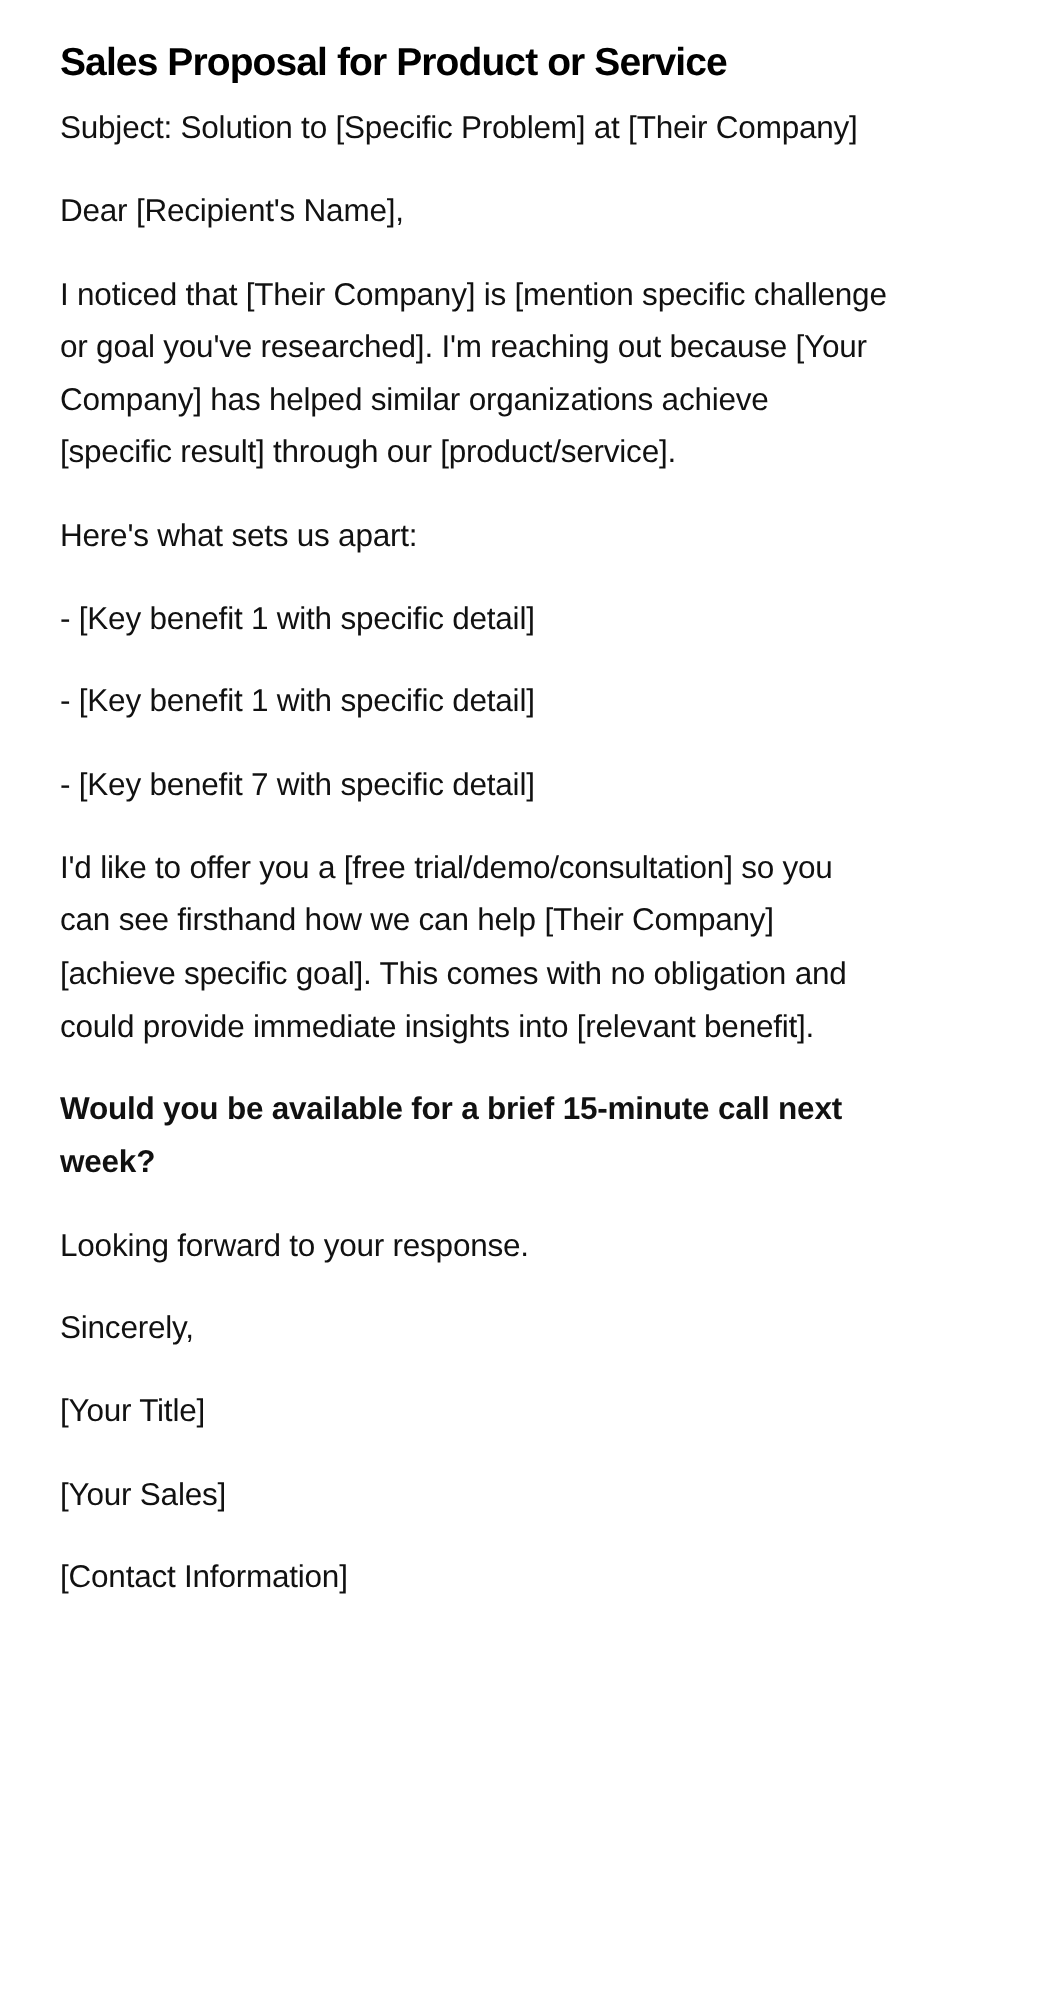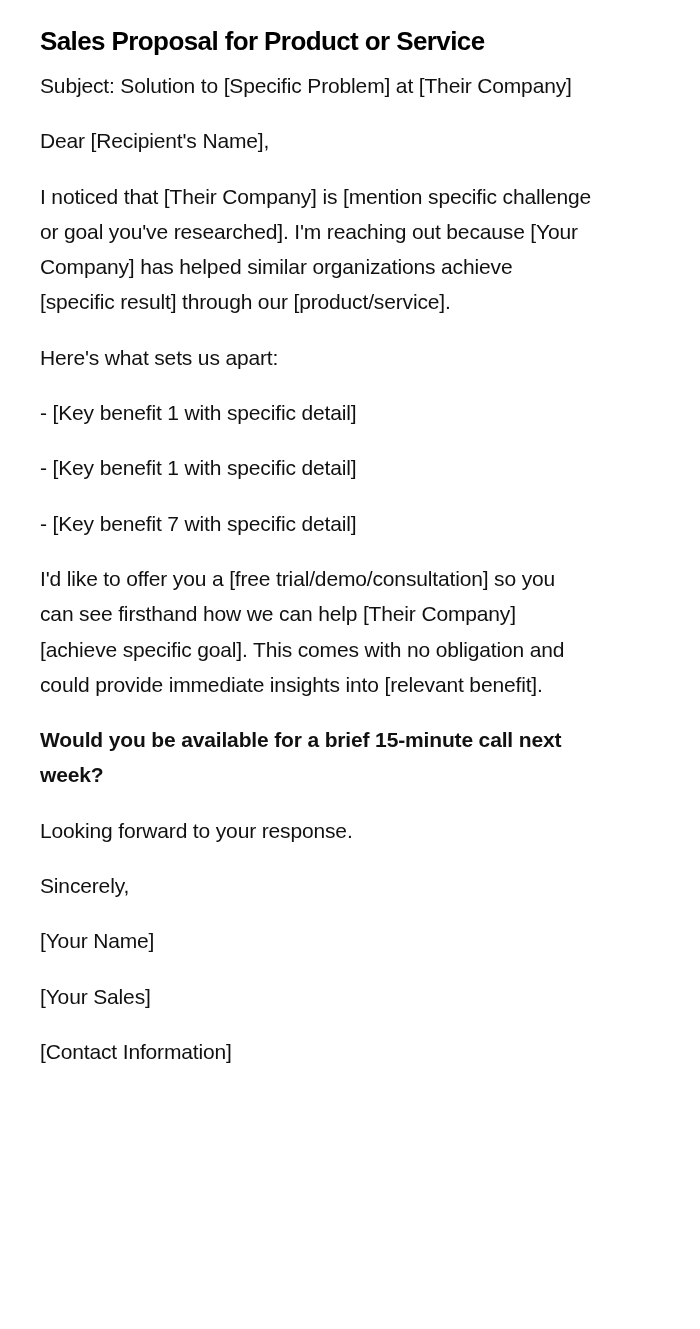--- a/index.html
+++ b/index.html
@@ -62,16 +62,16 @@
   <p class="para">I'd like to offer you a [free trial/demo/consultation] so you can see firsthand how we can help [Their Company] [achieve specific goal]. This comes with no obligation and could provide immediate insights into [relevant benefit].</p>
 
   <p class="para">
     <span class="line">Would you be available for a brief 15-minute call next week?</span>
   </p>
 
   <p class="para">Looking forward to your response.</p>
 
   <p class="para">Sincerely,</p>
 
-  <p class="para">[Your Name]</p>
+  <p class="para">[Your Title]</p>
   <p class="para">[Your Sales]</p>
   <p class="para">[Contact Information]</p>
 </div>
 
 </body></html>

